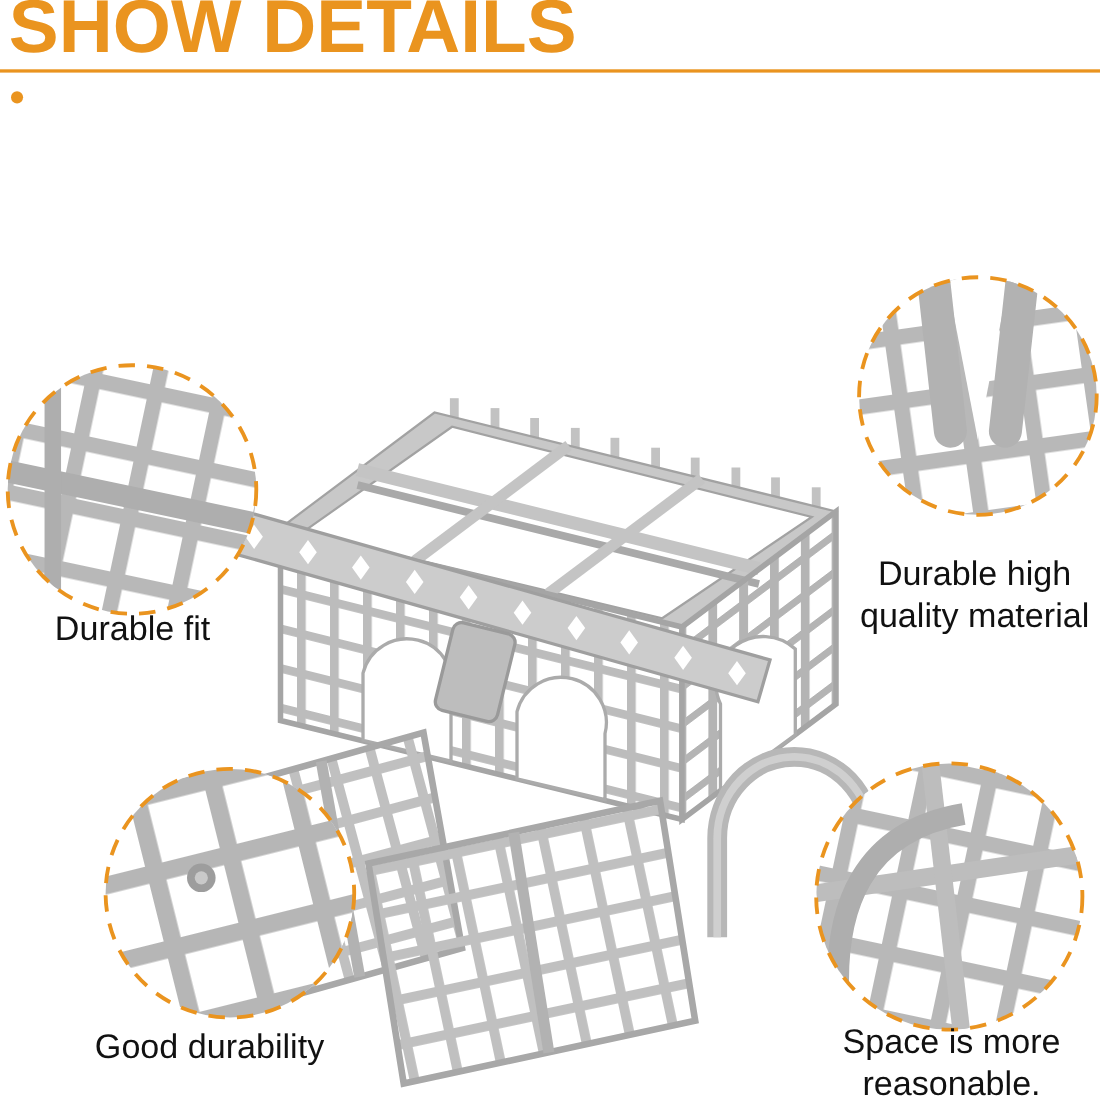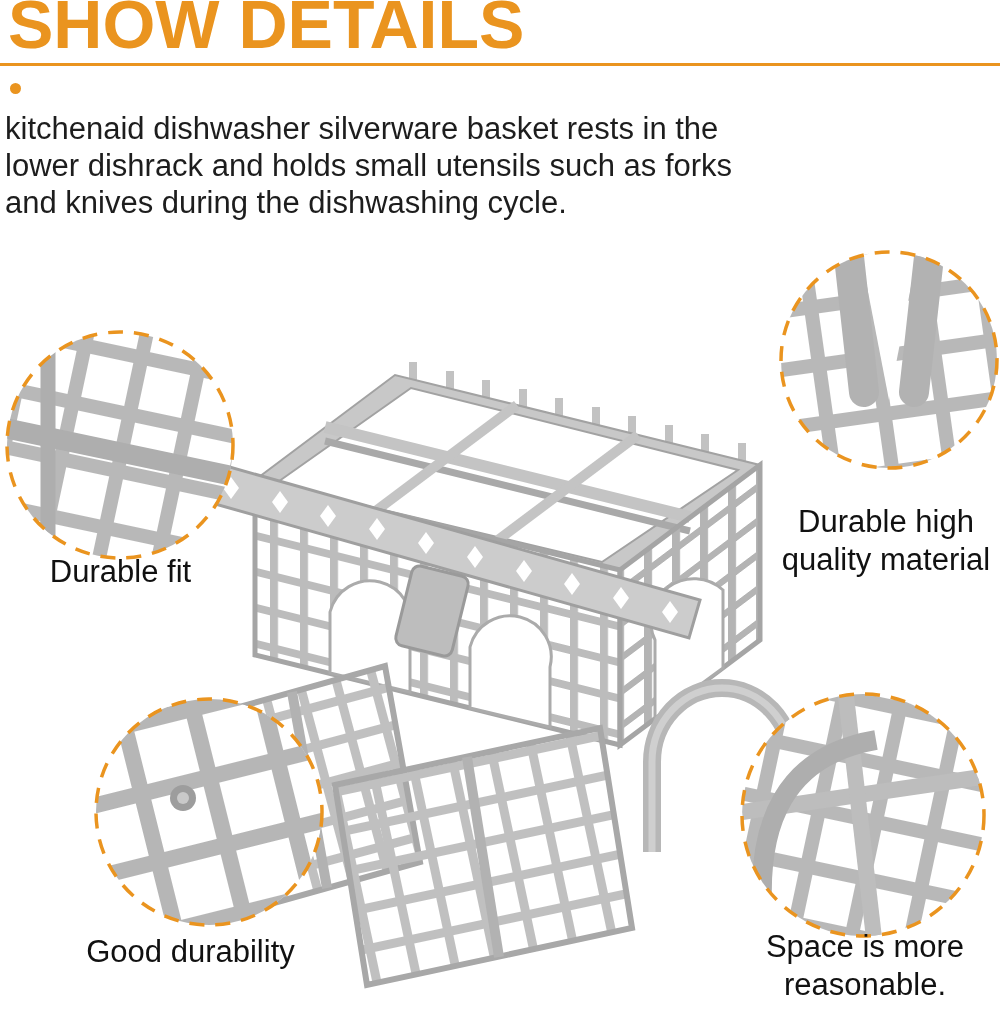--- a/index.html
+++ b/index.html
@@ -27,21 +27,20 @@
   svg{position:absolute;left:0;top:0;}
 </style>
 </head>
 <body>
 
 <div id="stage">
 
   <div class="title">SHOW DETAILS</div>
   <div class="title-rule"></div>
   <div class="title-dot"></div>
-  <div class="description">kitchenaid dishwasher silverware basket rests in the lower dishrack and holds small utensils such as forks and knives during the dishwashing cycle.</div>
 
   <svg width="1000" height="1018" viewBox="0 0 1000 1018">
     <defs>
       <pattern id="latFront" width="30" height="36" patternUnits="userSpaceOnUse" patternTransform="skewY(14)">
         <rect width="8" height="36" fill="#bcbcbc"></rect>
           <rect width="30" height="8" fill="#bcbcbc"></rect>
       </pattern>
       <pattern id="latRight" width="28" height="34" patternUnits="userSpaceOnUse" patternTransform="skewY(-37)">
         <rect width="8" height="34" fill="#b4b4b4"></rect>
           <rect width="28" height="8" fill="#b4b4b4"></rect>

